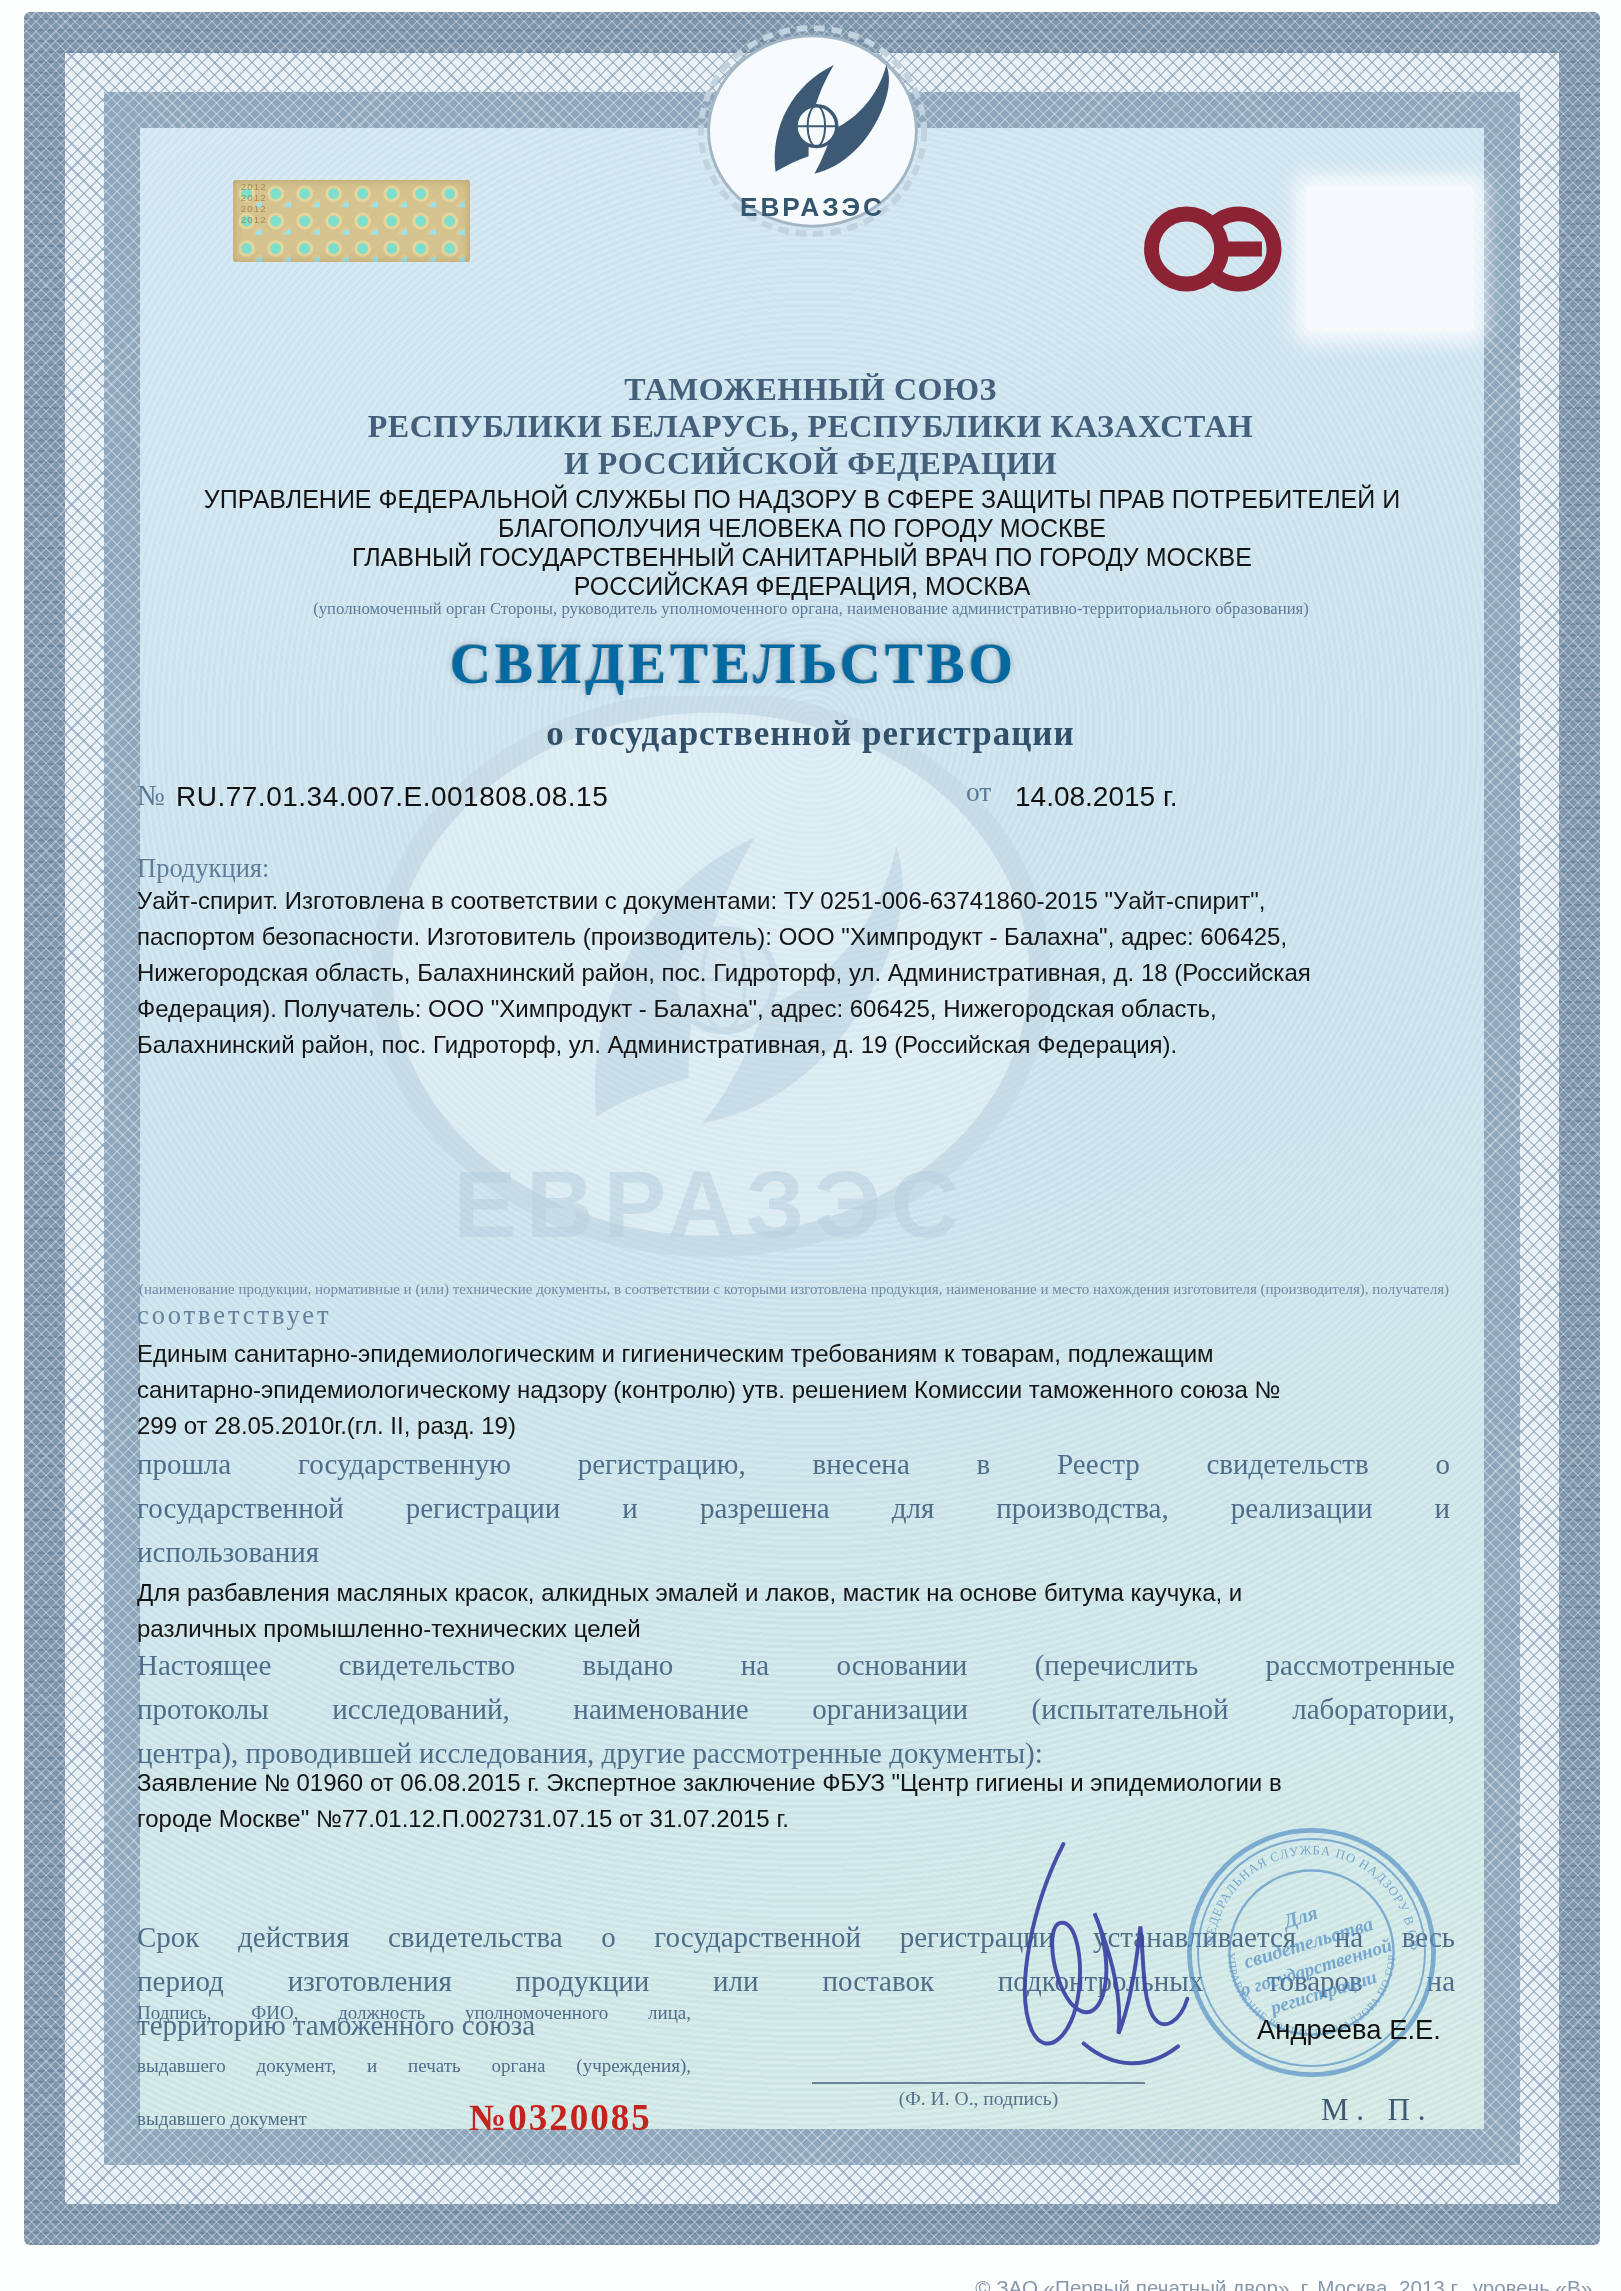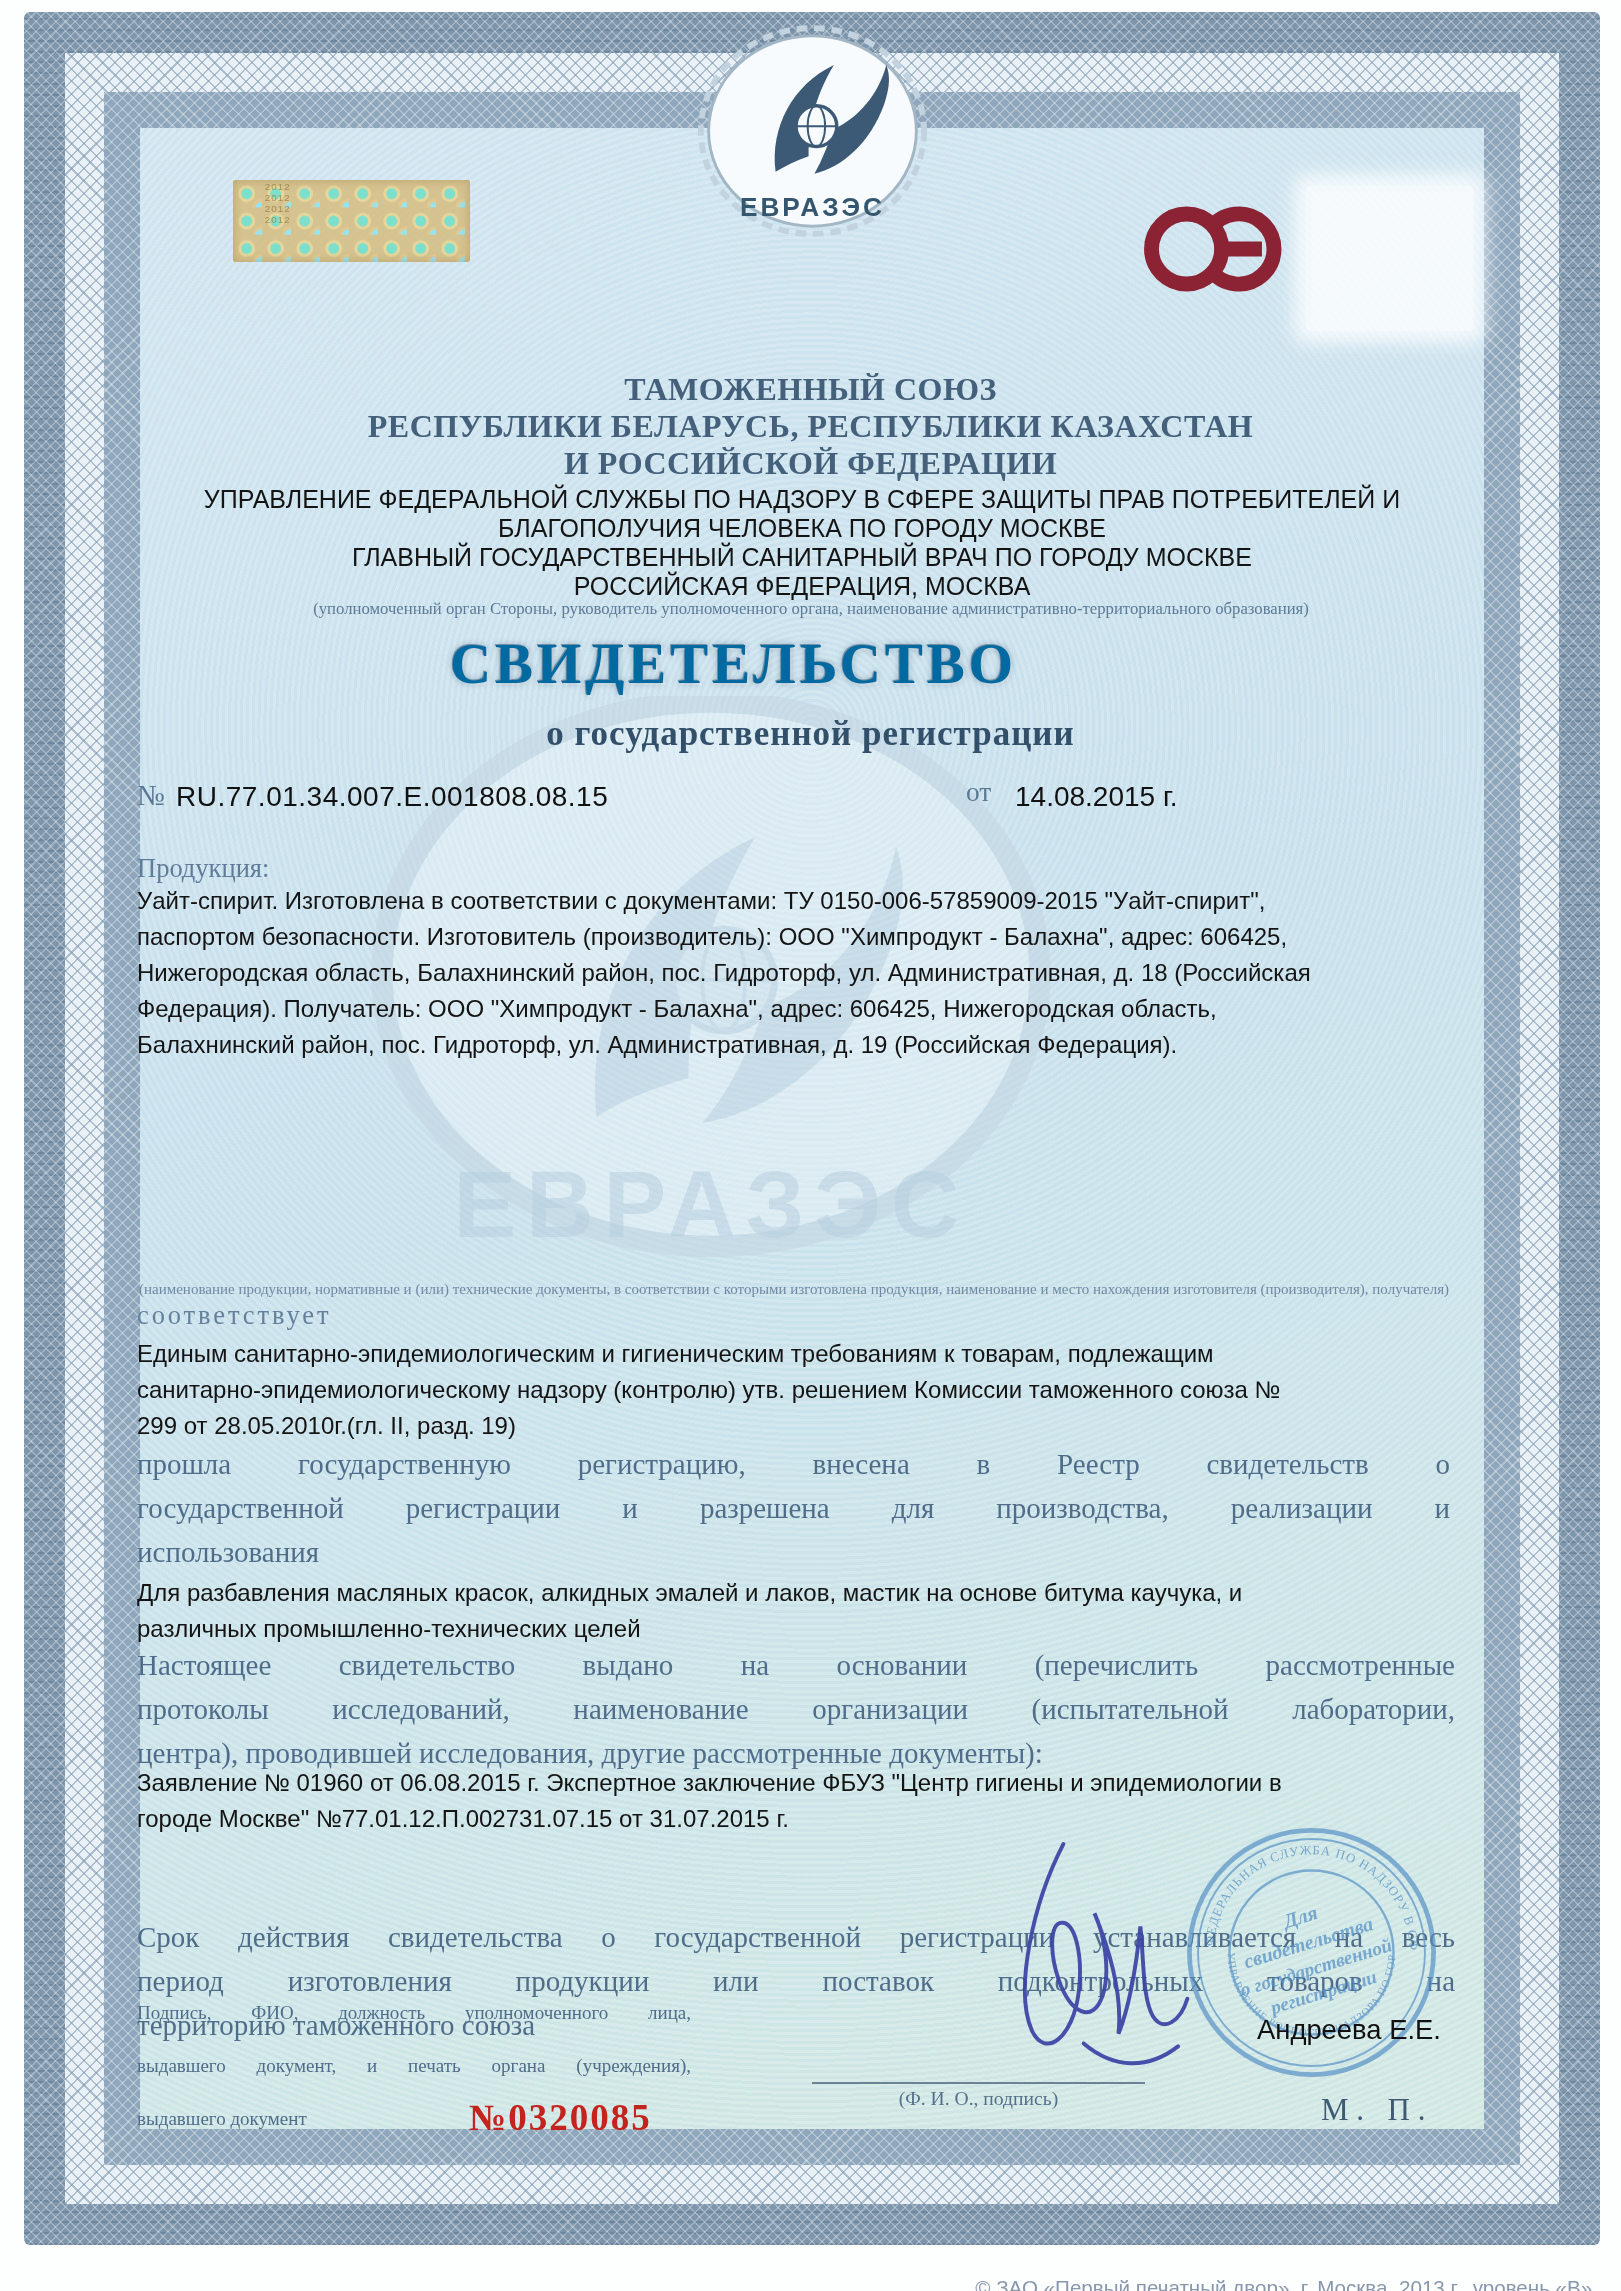--- a/index.html
+++ b/index.html
@@ -24,21 +24,21 @@
       linear-gradient(165deg,#d4e8f2 0%,#cde4ef 45%,#d1e8e9 80%,#d6ebe5 100%);}
   
   .holo{position:absolute;left:233px;top:180px;width:237px;height:82px;z-index:6;
       background-color:#d5bf86;border-radius:2px;overflow:hidden;opacity:.9;
       background-image:
         radial-gradient(circle 7.8px at 13.7px 13.7px,rgba(110,225,205,.95) 0 4.9px,rgba(240,220,150,.75) 5.9px 7.8px,transparent 8.8px),
         radial-gradient(circle 7.8px at 28px 27.4px,rgba(140,230,250,.9) 0 4.9px,rgba(235,200,130,.7) 5.9px 7.8px,transparent 8.8px);
       background-size:29px 27.4px;box-shadow:inset 0 0 9.8px rgba(150,110,40,.45);}
   .holo-years{position:absolute;left:7.8px;top:1px;width:100%;font:9.8px "Liberation Sans",sans-serif;
       color:rgba(150,120,50,.85);letter-spacing:1px;white-space:nowrap;}
-  .holo-years .ln{display:inline;margin-right:25.5px;margin-left:24px;}
+  .holo-years .ln{display:inline;margin-right:25.5px;}
   .badge{position:absolute;left:696px;top:23.5px;width:233px;height:216px;z-index:6;}
   .se{position:absolute;left:1141px;top:196px;width:149px;height:106px;z-index:6;}
   .patch{position:absolute;left:1306px;top:186px;width:167px;height:145px;z-index:5;
       background:rgba(252,254,255,.82);box-shadow:0 0 19.6px 11.8px rgba(252,254,255,.8);border-radius:2.9px;}
   .watermark{position:absolute;left:365px;top:696px;width:692px;height:572px;z-index:2;opacity:.55;}
   
   .txt{position:absolute;z-index:7;margin-top:28px;}
   .union{left:0;top:343px;width:1621px;text-align:center;
       font:bold 32px/37px "Liberation Serif",serif;color:#44607b;letter-spacing:0.5px;}
   .authority{left:0;top:457px;width:1604px;text-align:center;
@@ -154,21 +154,21 @@
   <div class="txt title">СВИДЕТЕЛЬСТВО</div>
   <div class="txt subtitle">о государственной регистрации</div>
 
   <div class="txt no-sign">№</div>
   <div class="txt no-value">RU.77.01.34.007.E.001808.08.15</div>
   <div class="txt from-label">от</div>
   <div class="txt issue-date">14.08.2015 г.</div>
 
   <div class="txt lbl product-label">Продукция:</div>
   <div class="txt black-par product-text lines">
-      <span class="ln">Уайт-спирит. Изготовлена в соответствии с документами: ТУ 0150-006-57859009-2015 "Уайт-спирит",</span>
+      <span class="ln">Уайт-спирит. Изготовлена в соответствии с документами: ТУ 0251-006-63741860-2015 "Уайт-спирит",</span>
       <span class="ln">паспортом безопасности. Изготовитель (производитель): ООО "Химпродукт - Балахна", адрес: 606425,</span>
       <span class="ln">Нижегородская область, Балахнинский район, пос. Гидроторф, ул. Административная, д. 18 (Российская</span>
       <span class="ln">Федерация).  Получатель: ООО "Химпродукт - Балахна", адрес: 606425, Нижегородская область,</span>
       <span class="ln">Балахнинский район, пос. Гидроторф, ул. Административная, д. 19 (Российская Федерация).</span>
     </div>
   <div class="txt caption2">(наименование продукции, нормативные и (или) технические документы, в соответствии с которыми изготовлена продукция, наименование и место нахождения изготовителя (производителя), получателя)</div>
 
   <div class="txt lbl compliance-label">соответствует</div>
   <div class="txt black-par compliance-text lines">
       <span class="ln">Единым санитарно-эпидемиологическим и гигиеническим требованиям к товарам, подлежащим</span>

